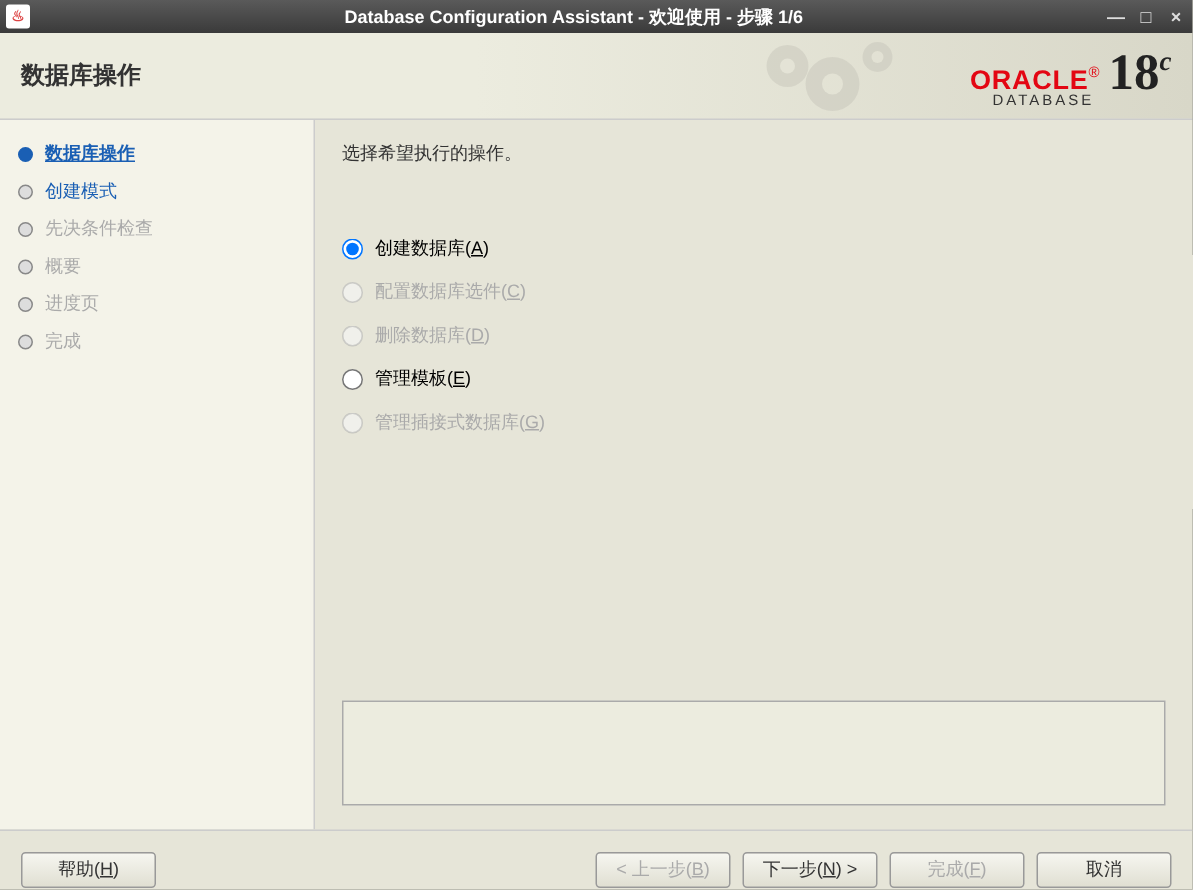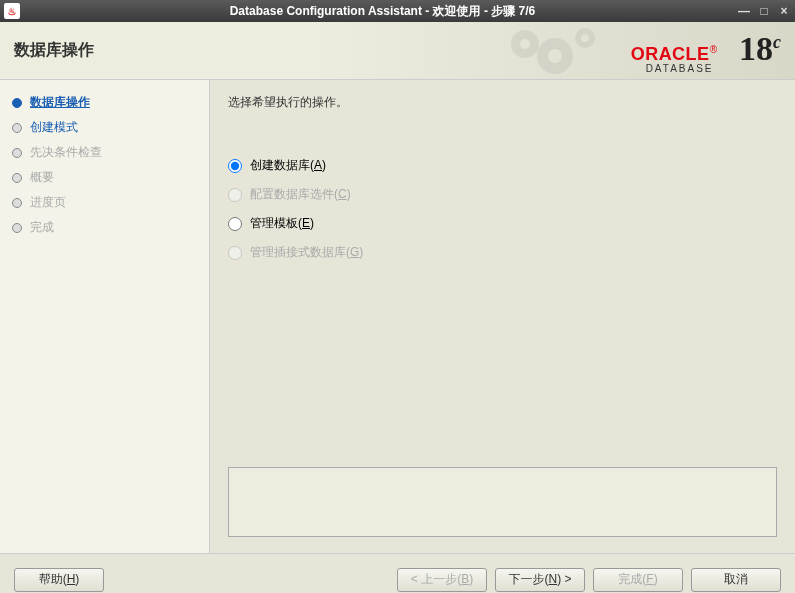--- a/index.html
+++ b/index.html
@@ -72,21 +72,21 @@
   right: 180px;
   top: 2px;
   opacity: 0.35;
 }
 .header .logo {
   position: absolute;
   right: 14px;
   top: 8px;
   display: flex;
   align-items: baseline;
-  gap: 22px;
+  gap: 6px;
 }
 .header .oracle-text {
   font-family: Arial, sans-serif;
   font-weight: bold;
   font-size: 18px;
   color: #e30613;
   letter-spacing: 0.5px;
 }
 .header .oracle-sub {
   font-family: Arial, sans-serif;
@@ -204,21 +204,21 @@
 }
 .btn u { text-decoration: underline; }
 </style>
 </head>
 <body>
 
 <div class="window">
 
   <div class="titlebar">
     <span class="java-icon">♨</span>
-    <span class="title-text">Database Configuration Assistant - 欢迎使用 - 步骤 7/6</span>
+    <span class="title-text">Database Configuration Assistant - 欢迎使用 - 步骤 1/6</span>
     <div class="win-controls">
       <span>—</span>
       <span>□</span>
       <span>×</span>
     </div>
   </div>
 
   <div class="header">
     <div class="page-title">数据库操作</div>
     <div class="gears">
@@ -273,20 +273,24 @@
       <div class="instruction">选择希望执行的操作。</div>
       <div id="options">
           <div class="radio-row">
             <input type="radio" name="dbop" checked="" style="">
             <label>创建数据库(<u>A</u>)</label>
           </div>
           <div class="radio-row disabled">
             <input type="radio" name="dbop" disabled="" style="">
             <label>配置数据库选件(<u>C</u>)</label>
           </div>
+          <div class="radio-row disabled">
+            <input type="radio" name="dbop" disabled="" style="">
+            <label>删除数据库(<u>D</u>)</label>
+          </div>
           <div class="radio-row">
             <input type="radio" name="dbop" style="">
             <label>管理模板(<u>E</u>)</label>
           </div>
           <div class="radio-row disabled">
             <input type="radio" name="dbop" disabled="" style="">
             <label>管理插接式数据库(<u>G</u>)</label>
           </div>
         </div>
       <div class="log-box"></div>

